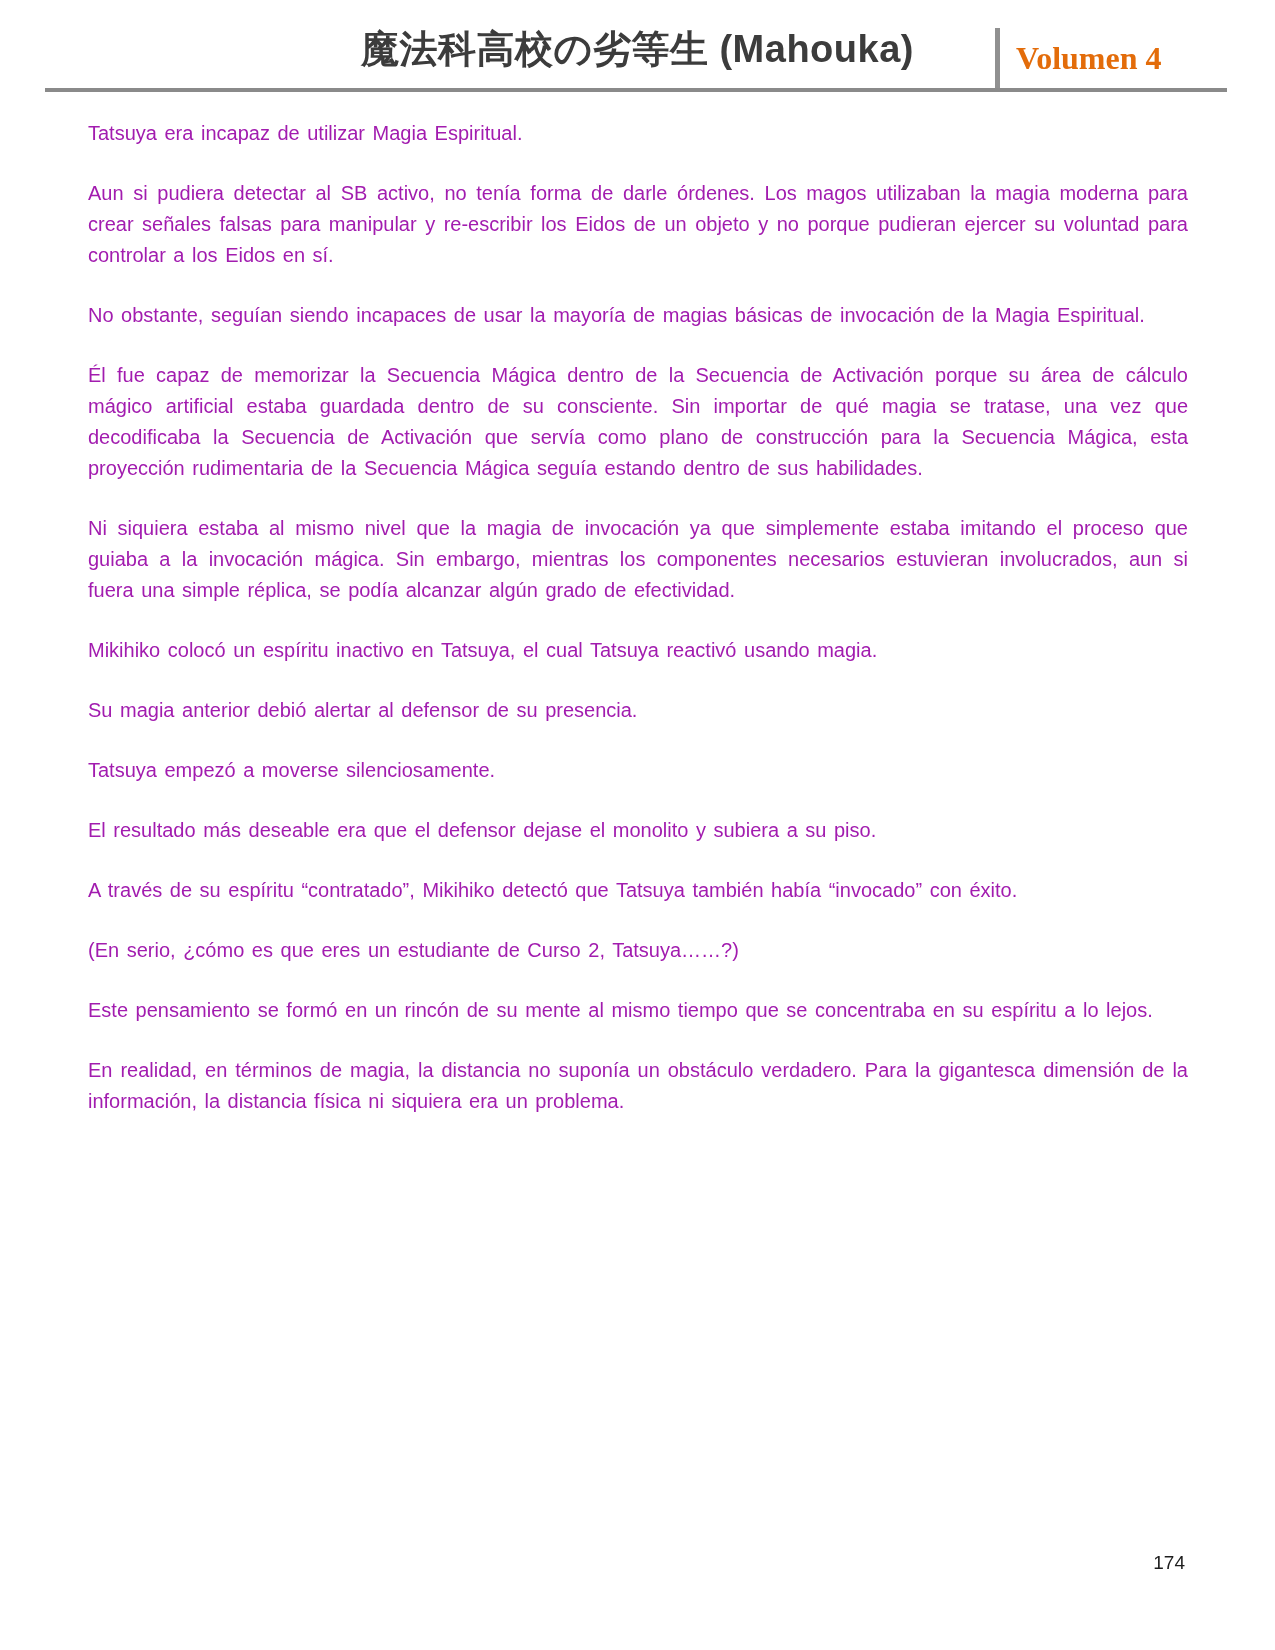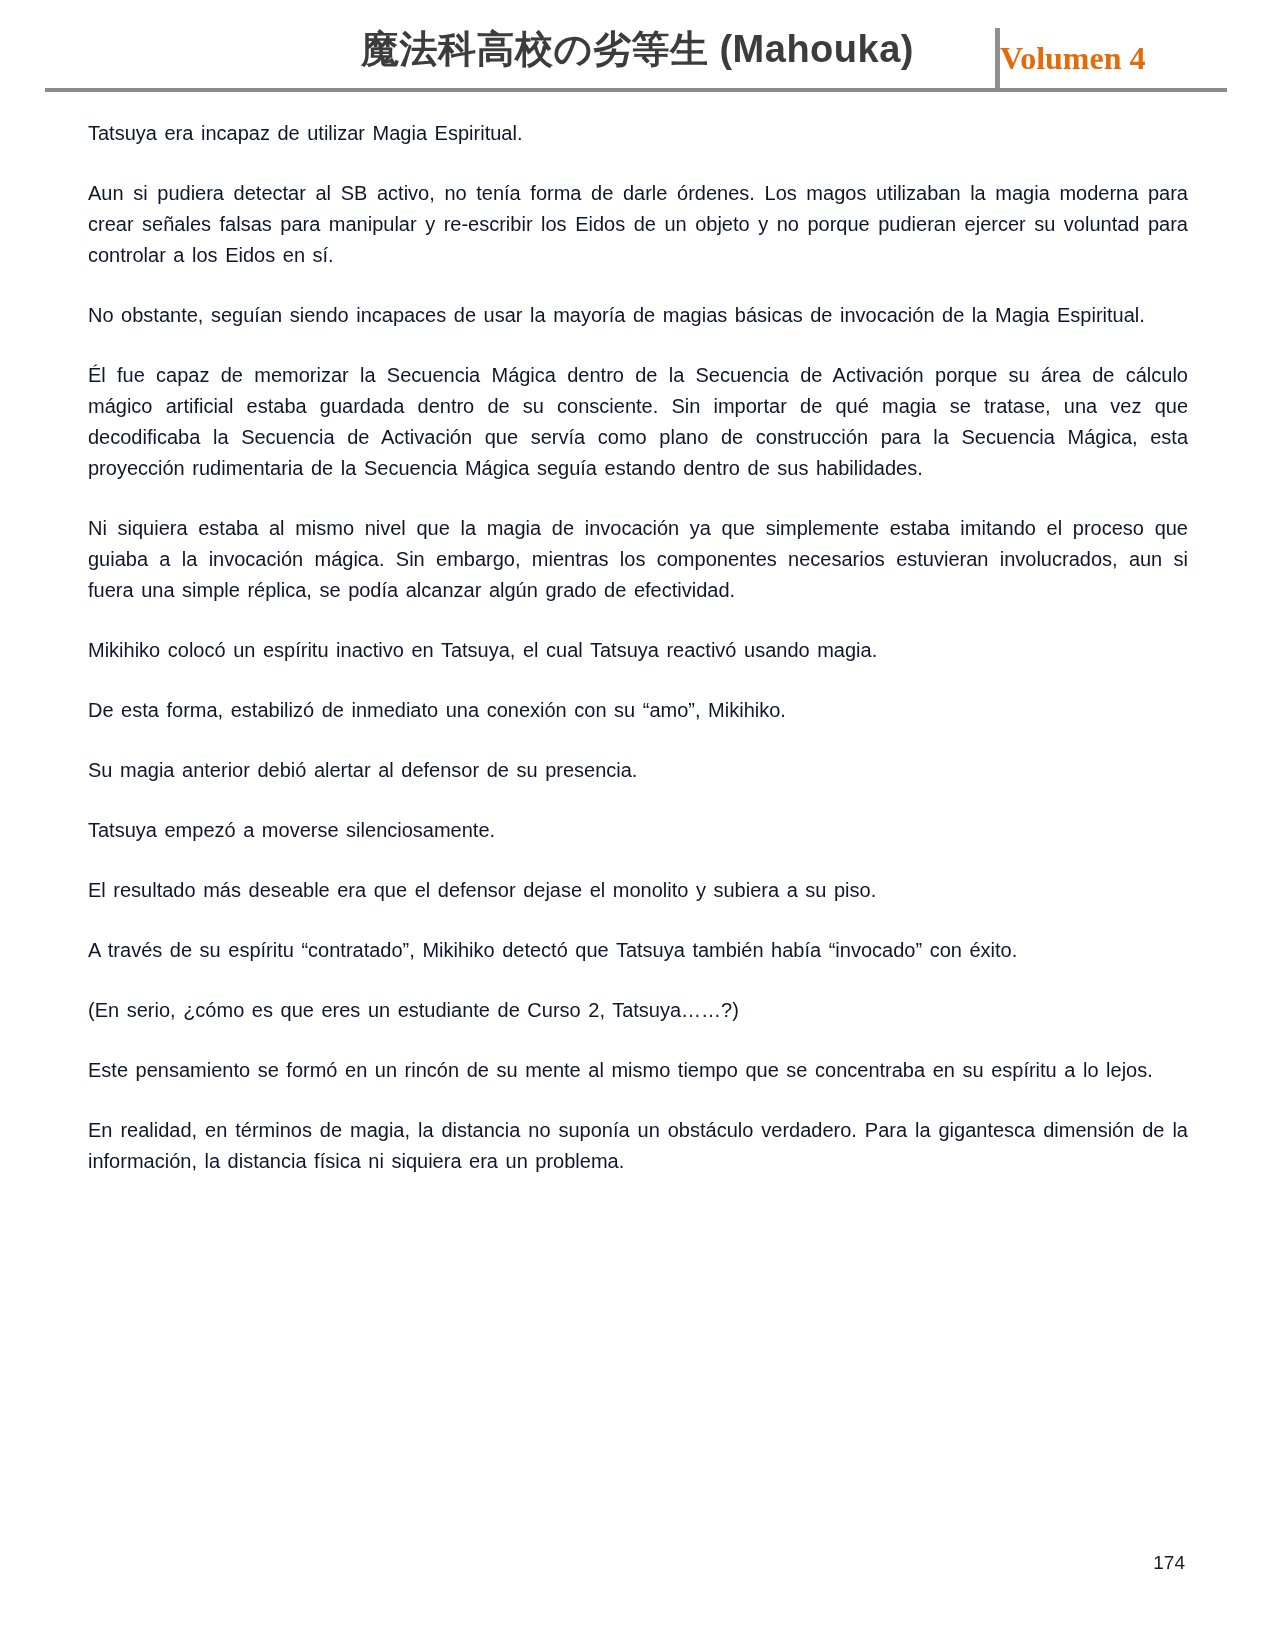--- a/index.html
+++ b/index.html
@@ -38,20 +38,21 @@
   .header-title .title-latin {
     font-family: "Liberation Sans", sans-serif;
     font-weight: bold;
   }
   .header-volume {
     position: absolute;
     left: 995px;
     top: 28px;
     height: 60px;
     border-left: 5px solid #909090;
+    padding-left: 16px;
     display: flex;
     align-items: center;
     font-family: "Liberation Serif", serif;
     font-weight: bold;
     font-size: 32px;
     color: #e36c0a;
     white-space: nowrap;
   }
   .header-rule {
     position: absolute;
@@ -68,21 +69,21 @@
     left: 88px;
     top: 118px;
     width: 1100px;
   }
   .body-text p {
     margin: 0 0 29px 0;
     font-size: 20px;
     line-height: 31px;
     text-align: justify;
     word-spacing: 2px;
-    color: #0f172a;
+    color: #a21caf;
   }
 
   
   .page-footer {
     position: absolute;
     right: 90px;
     top: 1552px;
     font-size: 19px;
     color: #1d1d1d;
     text-align: right;
@@ -101,21 +102,20 @@
     <div class="header-rule"></div>
   </header>
 
   <main class="body-text">
     <p>Tatsuya era incapaz de utilizar Magia Espiritual.</p>
     <p>Aun si pudiera detectar al SB activo, no tenía forma de darle órdenes. Los magos utilizaban la magia moderna para crear señales falsas para manipular y re-escribir los Eidos de un objeto y no porque pudieran ejercer su voluntad para controlar a los Eidos en sí.</p>
     <p>No obstante, seguían siendo incapaces de usar la mayoría de magias básicas de invocación de la Magia Espiritual.</p>
     <p>Él fue capaz de memorizar la Secuencia Mágica dentro de la Secuencia de Activación porque su área de cálculo mágico artificial estaba guardada dentro de su consciente. Sin importar de qué magia se tratase, una vez que decodificaba la Secuencia de Activación que servía como plano de construcción para la Secuencia Mágica, esta proyección rudimentaria de la Secuencia Mágica seguía estando dentro de sus habilidades.</p>
     <p>Ni siquiera estaba al mismo nivel que la magia de invocación ya que simplemente estaba imitando el proceso que guiaba a la invocación mágica. Sin embargo, mientras los componentes necesarios estuvieran involucrados, aun si fuera una simple réplica, se podía alcanzar algún grado de efectividad.</p>
     <p>Mikihiko colocó un espíritu inactivo en Tatsuya, el cual Tatsuya reactivó usando magia.</p>
-    <p>De esta forma, estabilizó de inmediato una conexión con su “amo”, Mikihiko.</p>
     <p>Su magia anterior debió alertar al defensor de su presencia.</p>
     <p>Tatsuya empezó a moverse silenciosamente.</p>
     <p>El resultado más deseable era que el defensor dejase el monolito y subiera a su piso.</p>
     <p>A través de su espíritu “contratado”, Mikihiko detectó que Tatsuya también había “invocado” con éxito.</p>
     <p>(En serio, ¿cómo es que eres un estudiante de Curso 2, Tatsuya……?)</p>
     <p>Este pensamiento se formó en un rincón de su mente al mismo tiempo que se concentraba en su espíritu a lo lejos.</p>
     <p>En realidad, en términos de magia, la distancia no suponía un obstáculo verdadero. Para la gigantesca dimensión de la información, la distancia física ni siquiera era un problema.</p>
   </main>
 
   <footer class="page-footer">

